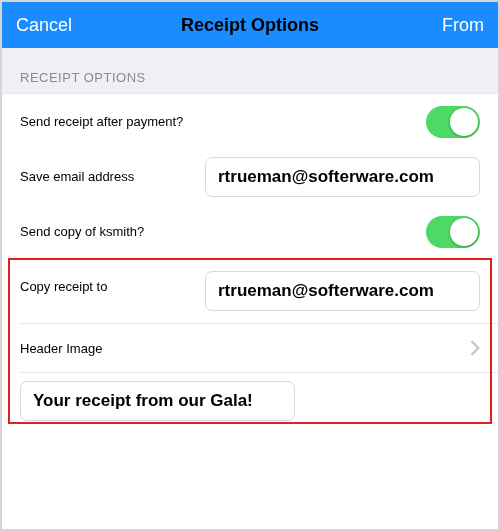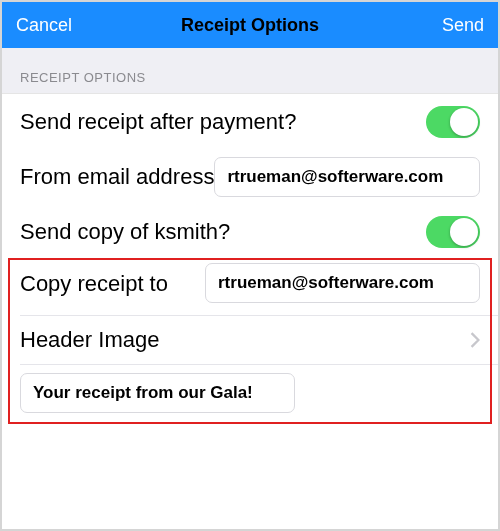--- a/index.html
+++ b/index.html
@@ -49,25 +49,25 @@
   }
   .row {
     display: flex;
     align-items: center;
     justify-content: space-between;
     padding: 0 18px;
     min-height: 55px;
     position: relative;
   }
   .row-label {
-    font-size: 22px;
+    font-size: 13px;
     color: #000;
     flex: 0 0 auto;
   }
-  .row.align-top { align-items: flex-start; padding-top: 4px; }
+  .row.align-top { align-items: flex-start; padding-top: 12px; }
   .row.align-top .row-label { padding-top: 8px; }
   .input-box {
     border: 1px solid #d9d9de;
     border-radius: 7px;
     padding: 9px 12px;
     font-size: 17px;
     font-weight: 700;
     color: #000;
     background: #fff;
     width: 275px;
@@ -101,34 +101,34 @@
   }
 </style>
 </head>
 <body>
 
 <div class="frame">
 
   <div class="navbar">
     <span class="nav-btn">Cancel</span>
     <span class="nav-title">Receipt Options</span>
-    <span class="nav-btn">Send</span>
+    <span class="nav-btn">From</span>
   </div>
 
   <div class="section-header">RECEIPT OPTIONS</div>
 
   <div class="row">
     <span class="row-label">Send receipt after payment?</span>
     <div class="toggle">
         <div class="knob"></div>
       </div>
   </div>
 
   <div class="row">
-    <span class="row-label">From email address</span>
+    <span class="row-label">Save email address</span>
     <div class="input-box">rtrueman@softerware.com</div>
   </div>
 
   <div class="row">
     <span class="row-label">Send copy of ksmith?</span>
     <div class="toggle">
         <div class="knob"></div>
       </div>
   </div>
 

